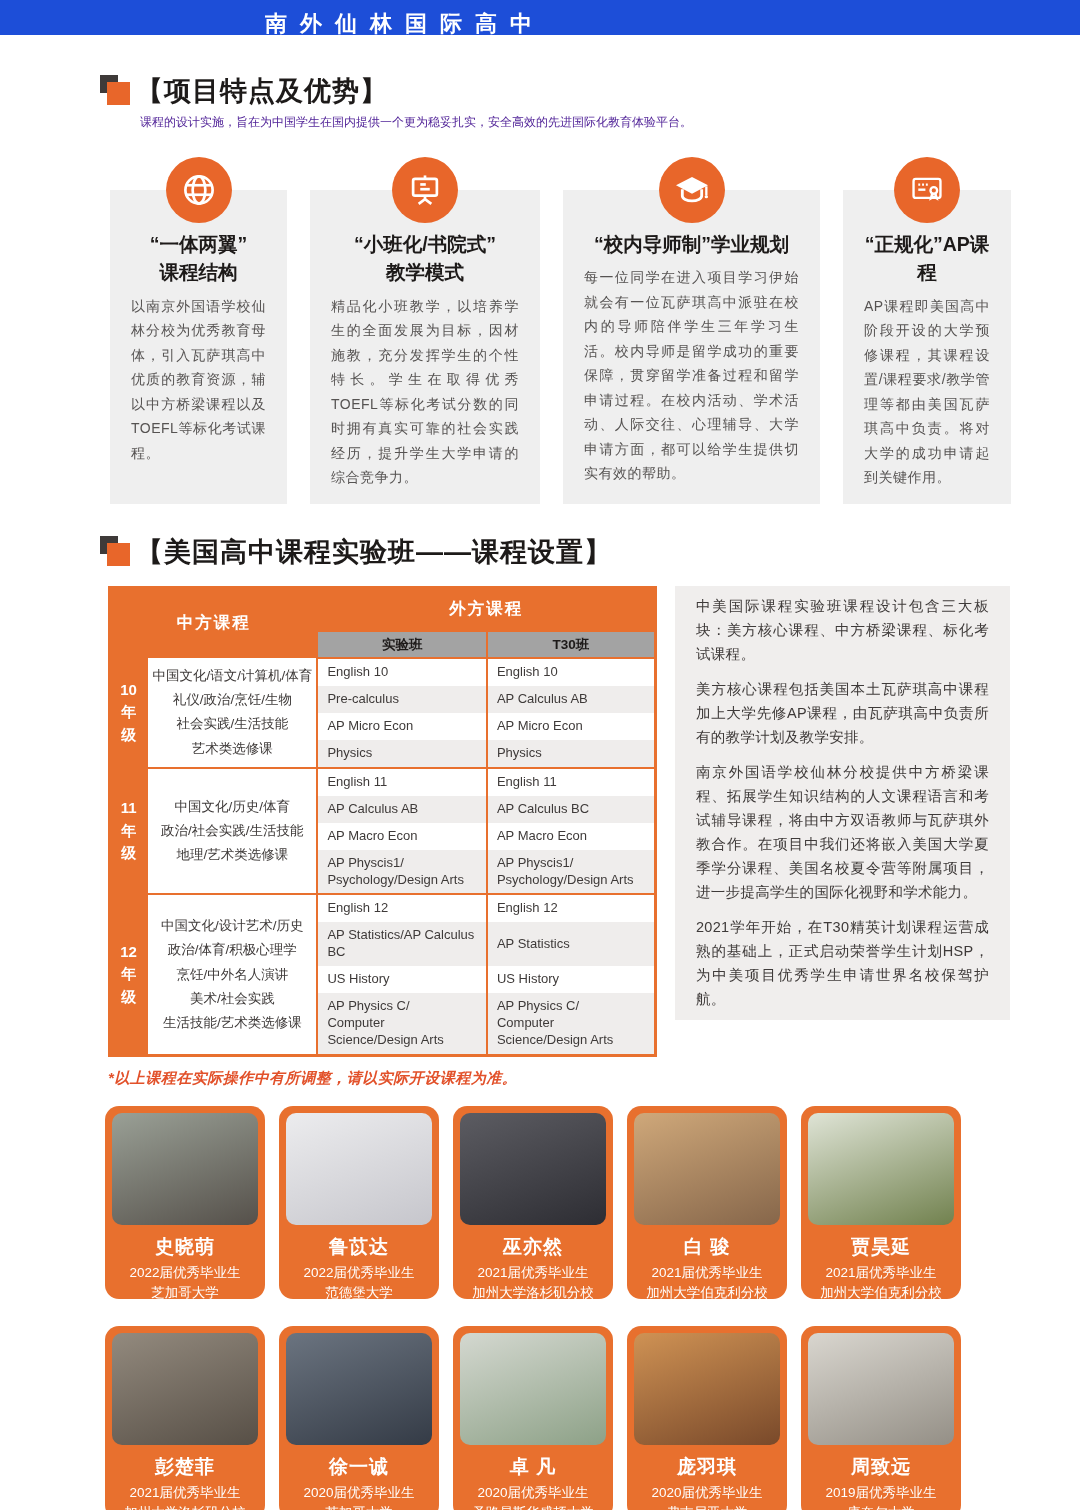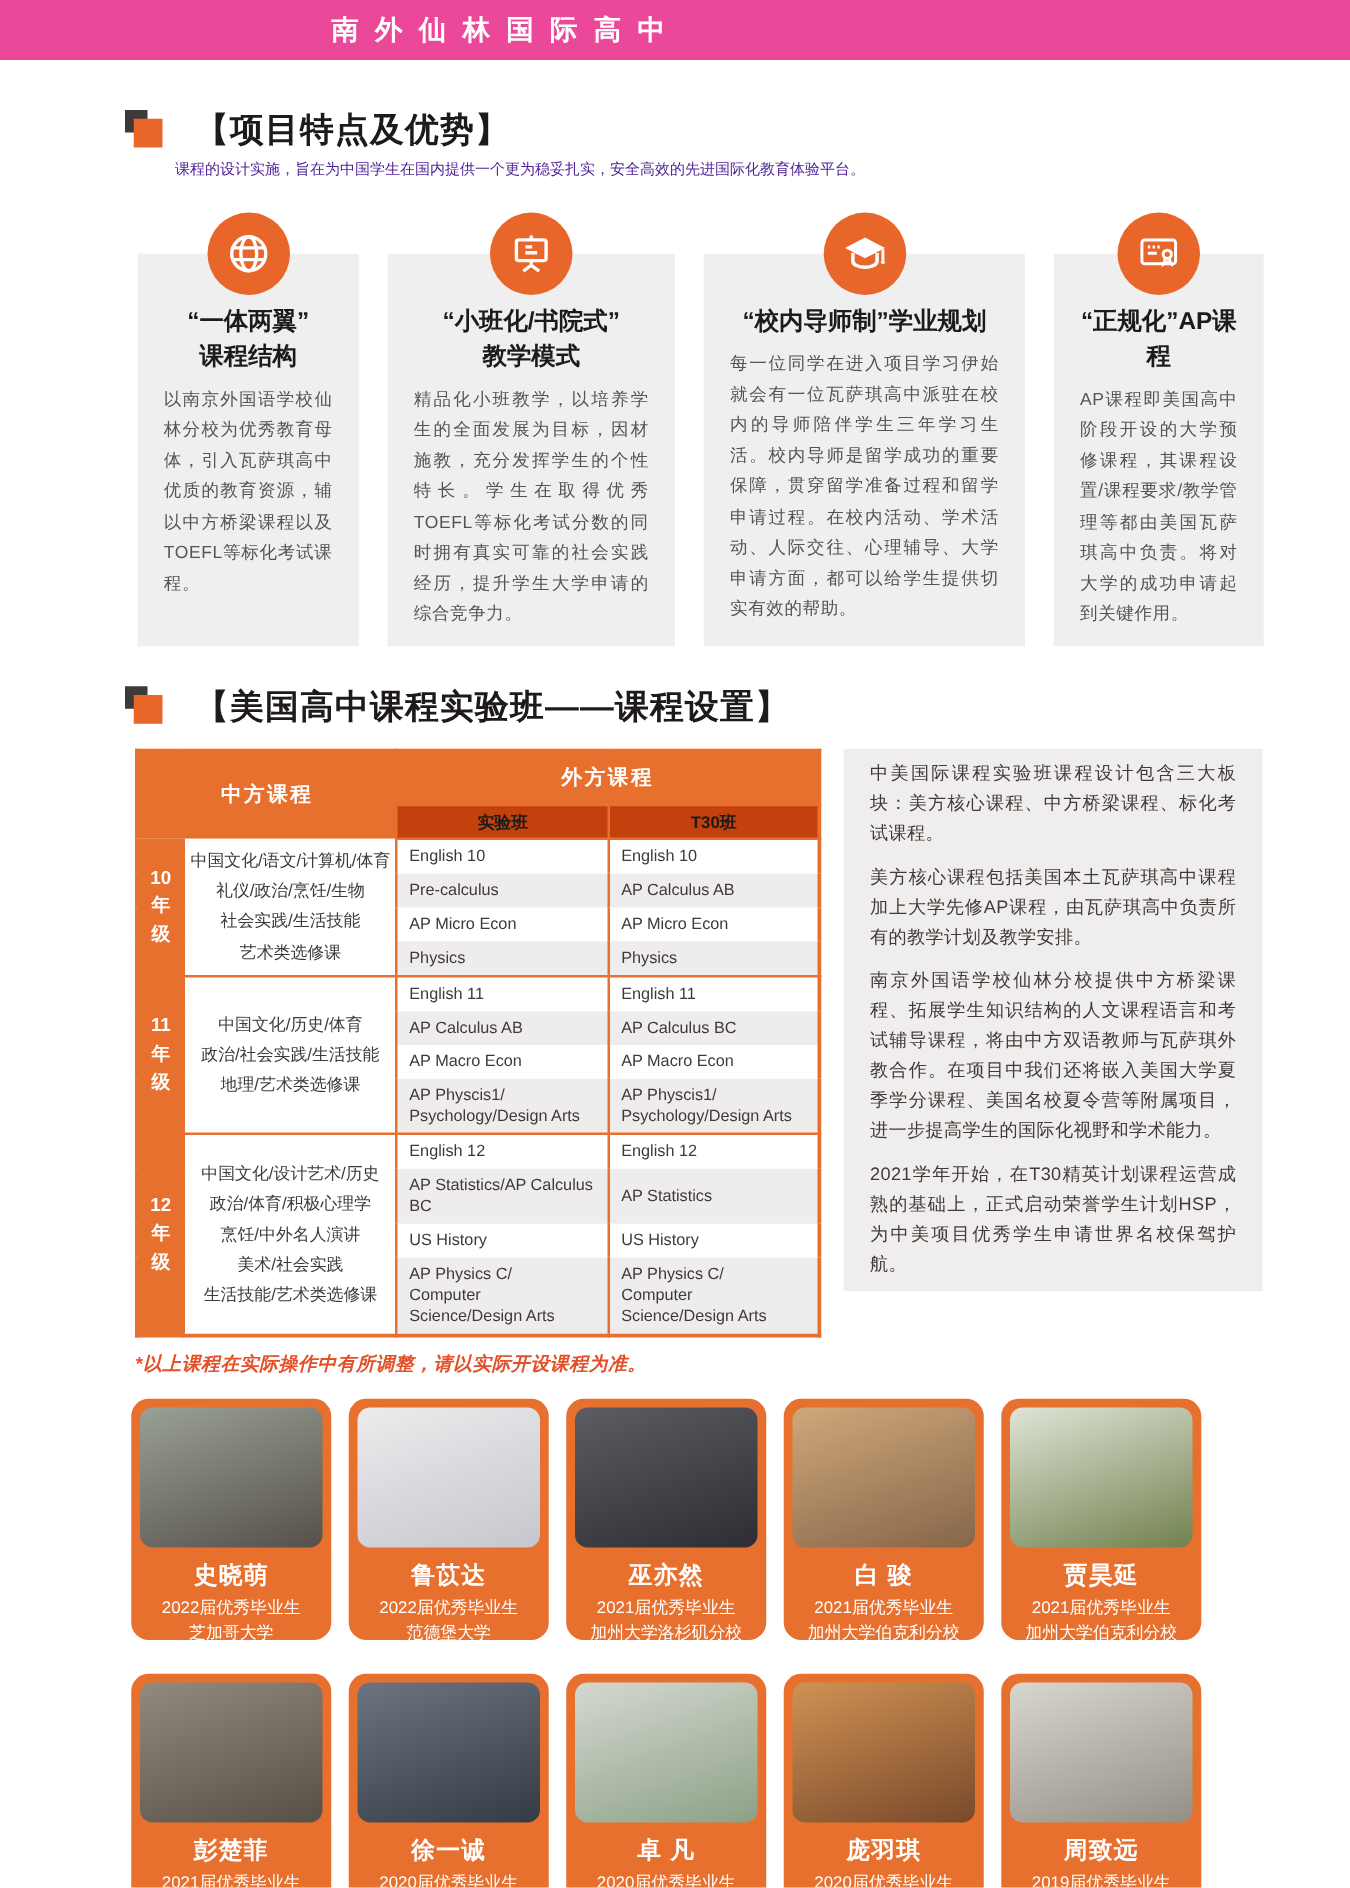--- a/index.html
+++ b/index.html
@@ -4,26 +4,26 @@
 <style>
   * { margin:0; padding:0; box-sizing:border-box; }
   html,body { width:1080px; }
   body {
     height:1510px; overflow:hidden; background:#ffffff;
     font-family:"Liberation Sans","DejaVu Sans",sans-serif;
     color:#3e3a39;
   }
   
   .topbar{
-    height:48px; background:#ec4899; color:#fff;
+    height:35px; background:#1d4ed8; color:#fff;
     font-size:22px; font-weight:bold; letter-spacing:13px;
     line-height:48px; padding-left:265px;
   }
   
-  .sec-head{ display:flex; align-items:center; gap:24px; margin-left:100px; }
+  .sec-head{ display:flex; align-items:center; gap:4px; margin-left:100px; }
   .sec1-head{ margin-top:38px; }
   .sec2-head{ margin-top:30px; }
   .sq-marker{ position:relative; width:32px; height:32px; flex:0 0 32px; }
   .sq-marker .sq-dark{ position:absolute; left:0; top:0; width:18px; height:18px; background:#3e3a39; }
   .sq-marker .sq-orange{ position:absolute; left:7px; top:7px; width:23px; height:23px; background:#e8662a; }
   .sec-title{ font-size:27px; font-weight:bold; color:#1d1a19; letter-spacing:1px; }
   .subtitle{ margin:5px 0 0 140px; font-size:12px; color:#4c1d95; }
 
   
   .fcards{ display:flex; gap:23px; margin:26px 0 0 110px; width:901px; align-items:stretch; }
@@ -42,21 +42,21 @@
   .fbody{ font-size:14px; line-height:1.75; color:#565352; text-align:justify; letter-spacing:.5px; }
 
   
   .main2{ display:flex; gap:18px; margin:16px 0 0 108px; align-items:flex-start; }
   table.courses{ border-collapse:collapse; width:549px; border:3px solid #e8702e; }
   table.courses th, table.courses td{ border-left:2px solid #e8702e; border-right:2px solid #e8702e; }
   .h-cn,.h-fo{ background:#e8702e; color:#fff; font-size:16.5px; font-weight:bold; letter-spacing:2px; }
   .h-cn{ height:71px; }
   .h-fo{ height:44px; }
   .h-sub{
-    background:#c2410c; color:#1d1a19; font-size:13.5px; font-weight:bold;
+    background:#a3a3a3; color:#1d1a19; font-size:13.5px; font-weight:bold;
     height:27px; border-top:2px solid #e8702e; border-bottom:2px solid #e8702e;
   }
   td.g{
     background:#e8702e; color:#fff; font-weight:bold; font-size:15px;
     text-align:center; white-space:pre-line; line-height:1.5;
     border-bottom:2px solid #e8702e;
   }
   td.cnc{
     background:#fff; font-size:13.5px; color:#3e3a39; text-align:center;
     white-space:pre-line; line-height:1.8; border-bottom:2px solid #e8702e;

